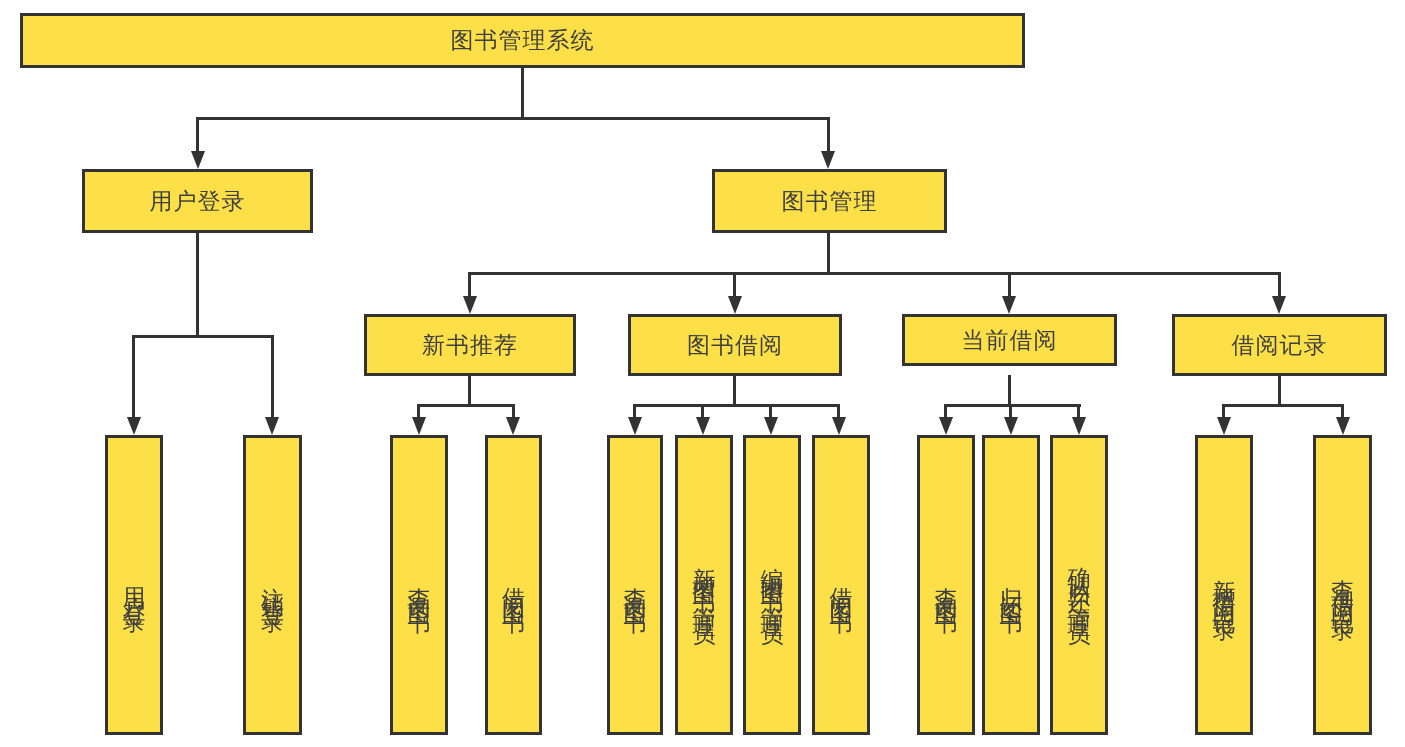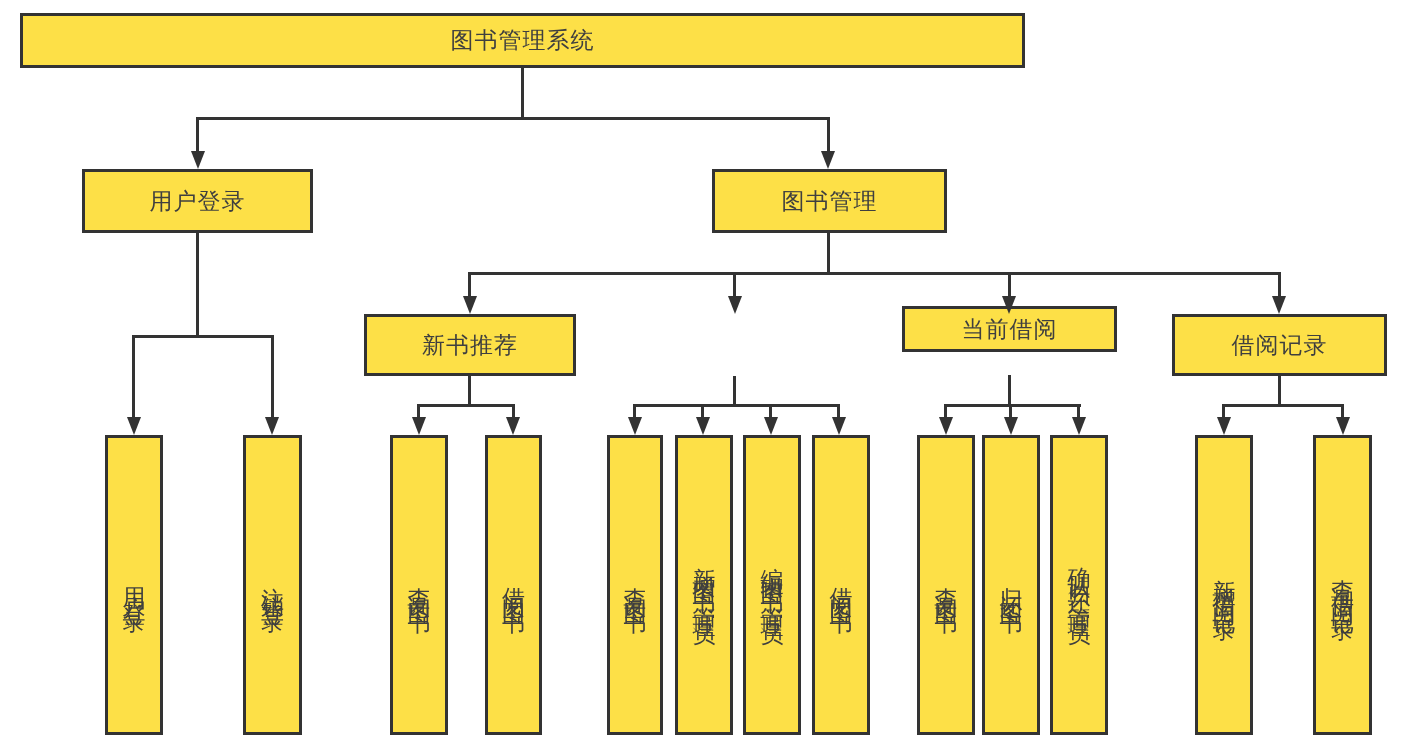--- a/index.html
+++ b/index.html
@@ -69,22 +69,25 @@
   </div>
 
   <div class="box" style="left:712px;top:169px;width:235px;height:64px">
     <span>图书管理</span>
   </div>
 
   <div class="box" style="left:364px;top:314px;width:212px;height:62px">
     <span>新书推荐</span>
   </div>
 
-
-  <div class="box" style="left:902px;top:306px;width:215px;height:46px">
+  <div class="box" style="left:628px;top:314px;width:214px;height:62px">
+    <span>图书借阅</span>
+  </div>
+
+  <div class="box" style="left:902px;top:314px;width:215px;height:52px">
     <span>当前借阅</span>
   </div>
 
   <div class="box" style="left:1172px;top:314px;width:215px;height:62px">
     <span>借阅记录</span>
   </div>
 
   <div class="box leaf" style="left:105px;top:435px;width:58px;height:300px">
     <span class="vtext">用户登录</span>
   </div>

